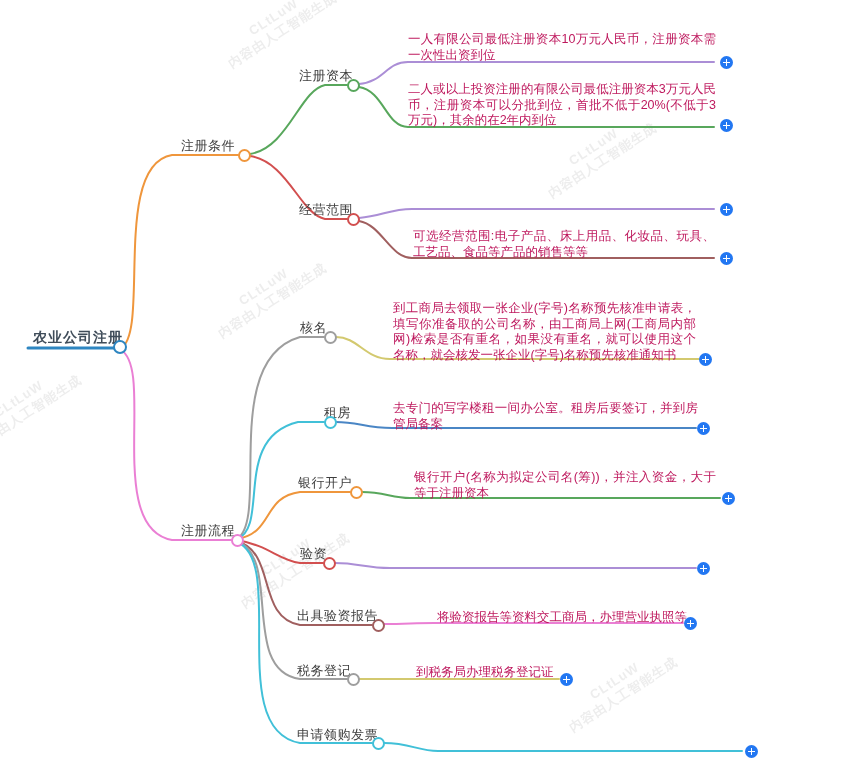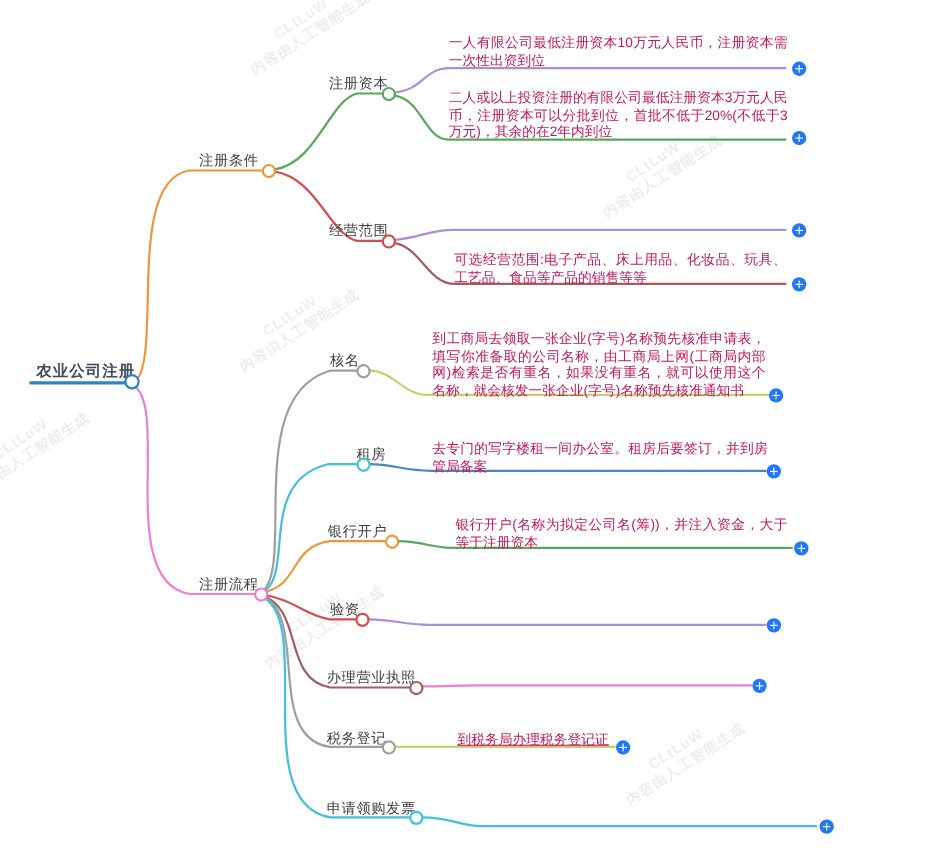--- a/index.html
+++ b/index.html
@@ -130,36 +130,37 @@
 
   <div class="node-label" style="left:300px;top:404px;margin-left:24px;">租房</div>
   <div class="handle" style="left:324px;top:416px;border-color:#41c0d8;"></div>
 
   <div class="node-label" style="left:298px;top:474px;">银行开户</div>
   <div class="handle" style="left:350px;top:486px;border-color:#ef963c;"></div>
 
   <div class="node-label" style="left:300px;top:545px;">验资</div>
   <div class="handle" style="left:323px;top:557px;border-color:#d24f4f;"></div>
 
-  <div class="node-label" style="left:297px;top:607px;">办理营业执照</div>
+  <div class="node-label" style="left:297px;top:607px;">出具验资报告</div>
   <div class="handle" style="left:372px;top:619px;border-color:#a05f5f;"></div>
 
   <div class="node-label" style="left:297px;top:662px;text-align:center;">税务登记</div>
   <div class="handle" style="left:347px;top:673px;border-color:#9e9e9e;"></div>
 
   <div class="node-label" style="left:297px;top:726px;">申请领购发票</div>
   <div class="handle" style="left:372px;top:737px;border-color:#41c0d8;"></div>
 
   <div class="leaf-text" style="left:408px;top:32px;width:308px;">一人有限公司最低注册资本10万元人民币，注册资本需一次性出资到位</div>
   <div class="leaf-text" style="left:408px;top:82px;width:308px;">二人或以上投资注册的有限公司最低注册资本3万元人民币，注册资本可以分批到位，首批不低于20%(不低于3万元)，其余的在2年内到位</div>
   <div class="leaf-text" style="left:413px;top:229px;width:302px;">可选经营范围:电子产品、床上用品、化妆品、玩具、工艺品、食品等产品的销售等等</div>
   <div class="leaf-text" style="left:393px;top:301px;width:303px;">到工商局去领取一张企业(字号)名称预先核准申请表，填写你准备取的公司名称，由工商局上网(工商局内部网)检索是否有重名，如果没有重名，就可以使用这个名称，就会核发一张企业(字号)名称预先核准通知书</div>
   <div class="leaf-text" style="left:393px;top:401px;width:305px;">去专门的写字楼租一间办公室。租房后要签订，并到房管局备案</div>
   <div class="leaf-text" style="left:414px;top:470px;width:302px;">银行开户(名称为拟定公司名(筹))，并注入资金，大于等于注册资本</div>
-  <div class="leaf-text nowrap" style="left:416px;top:665px;text-decoration:underline;">到税务局办理税务登记证</div>
+  <div class="leaf-text nowrap" style="left:437px;top:610px;">将验资报告等资料交工商局，办理营业执照等</div>
+  <div class="leaf-text nowrap" style="left:416px;top:665px;">到税务局办理税务登记证</div>
 
   <div class="plus" style="left:720px;top:56px;"></div>
   <div class="plus" style="left:720px;top:119px;"></div>
   <div class="plus" style="left:720px;top:203px;"></div>
   <div class="plus" style="left:720px;top:252px;"></div>
   <div class="plus" style="left:699px;top:353px;"></div>
   <div class="plus" style="left:697px;top:422px;"></div>
   <div class="plus" style="left:722px;top:492px;"></div>
   <div class="plus" style="left:697px;top:562px;"></div>
   <div class="plus" style="left:684px;top:617px;"></div>

